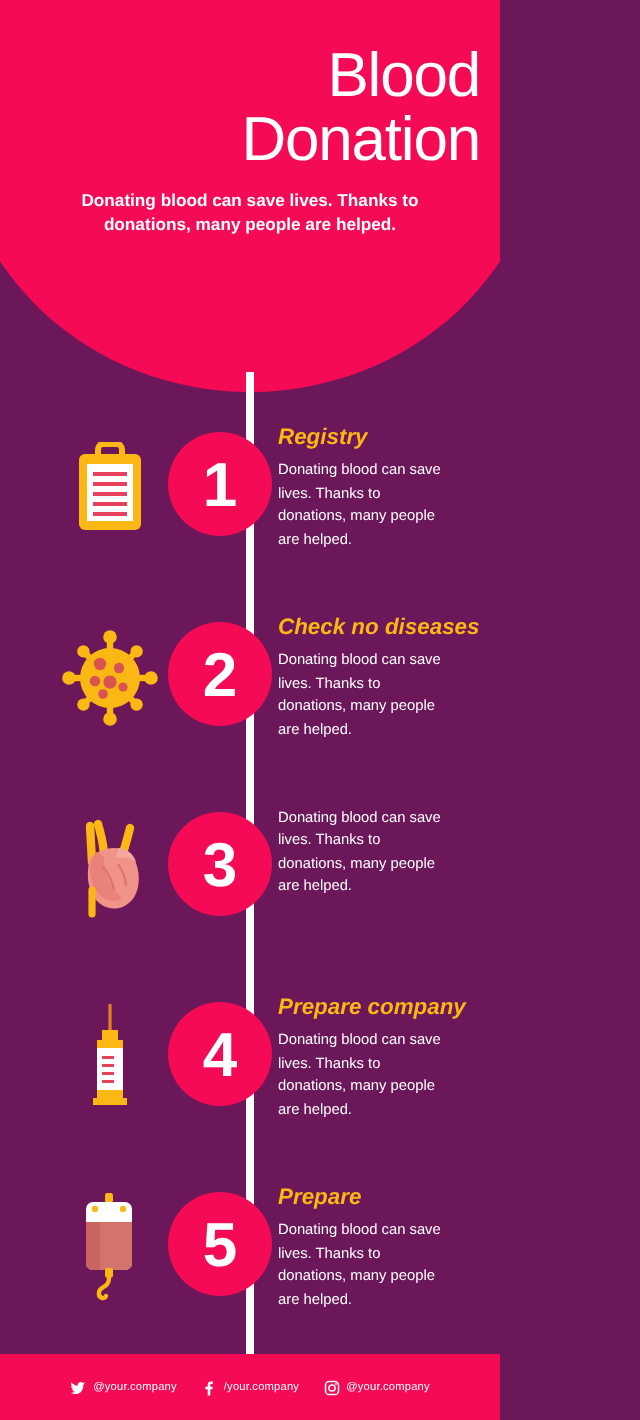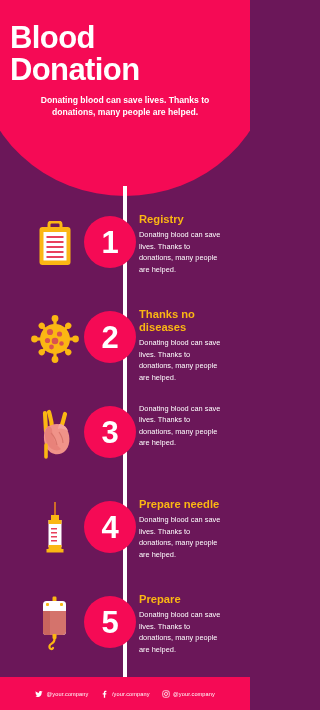--- a/index.html
+++ b/index.html
@@ -24,23 +24,23 @@
     border-radius:50% / 50%;
   }
   .header-inner {
     position:absolute; left:0; top:0; width:250px; height:196px;
     display:flex; flex-direction:column; align-items:center;
     padding-top:22px;
   }
   .title {
     color:#ffffff;
     font-size:31px;
-    font-weight:bold;
+    font-weight:normal;
     line-height:1.02;
-    text-align:left;
+    text-align:right;
     letter-spacing:-0.6px;
     width:230px;
   }
   .subtitle {
     color:#ffffff;
     font-size:8.6px;
     font-weight:bold;
     line-height:1.38;
     text-align:center;
     width:186px;
@@ -95,20 +95,21 @@
     padding-left:29px;
     padding-right:8px;
     padding-top:17px;
   }
   .step-title {
     color:#FBB713;
     font-size:11.2px;
     font-weight:bold;
     line-height:1.18;
     margin-bottom:3px;
+    font-style:italic;
   }
   .step-body {
     color:#ffffff;
     font-size:7.4px;
     line-height:1.55;
     max-width:84px;
   }
 
   
   .icon-svg { display:block; }
@@ -206,21 +207,21 @@
             <circle cx="24" cy="26" r="3.3"></circle>
             <circle cx="30.5" cy="28.5" r="2.3"></circle>
             <circle cx="20.5" cy="32" r="2.4"></circle>
           </g>
         </svg>
       </div>
       <div class="num-cell">
         <div class="circle">2</div>
       </div>
       <div class="text-cell">
-        <div class="step-title">Thanks no diseases</div>
+        <div class="step-title">Check no diseases</div>
         <div class="step-body">Donating blood can save lives. Thanks to donations, many people are helped.</div>
       </div>
     </div>
 
     <div class="step">
       <div class="icon-cell">
         <svg class="icon-svg" width="40" height="50" viewBox="0 0 40 50">
           <g stroke="#FBB713" stroke-width="4.2" fill="none" stroke-linecap="round">
             <path d="M11 22 L10 4"></path>
             <path d="M17 20 C17 12 15 7 14 3"></path>
@@ -258,21 +259,21 @@
             <rect x="8" y="39" width="6" height="1.5"></rect>
           </g>
           <rect x="5.5" y="44" width="13" height="4" fill="#FBB713"></rect>
           <rect x="3.5" y="48" width="17" height="3.5" fill="#FBB713"></rect>
         </svg>
       </div>
       <div class="num-cell">
         <div class="circle">4</div>
       </div>
       <div class="text-cell">
-        <div class="step-title">Prepare needle</div>
+        <div class="step-title">Prepare company</div>
         <div class="step-body">Donating blood can save lives. Thanks to donations, many people are helped.</div>
       </div>
     </div>
 
     <div class="step">
       <div class="icon-cell">
         <svg class="icon-svg" width="34" height="56" viewBox="0 0 34 56">
           <rect x="14.5" y="0.5" width="4" height="5" rx="1.2" fill="#FBB713"></rect>
           <rect x="5" y="5" width="23" height="34" rx="3.5" fill="#FFFFFF"></rect>
           <path d="M5 15 h23 v20.5 a3.5 3.5 0 0 1 -3.5 3.5 h-16 a3.5 3.5 0 0 1 -3.5 -3.5 Z" fill="#D4736C"></path>

